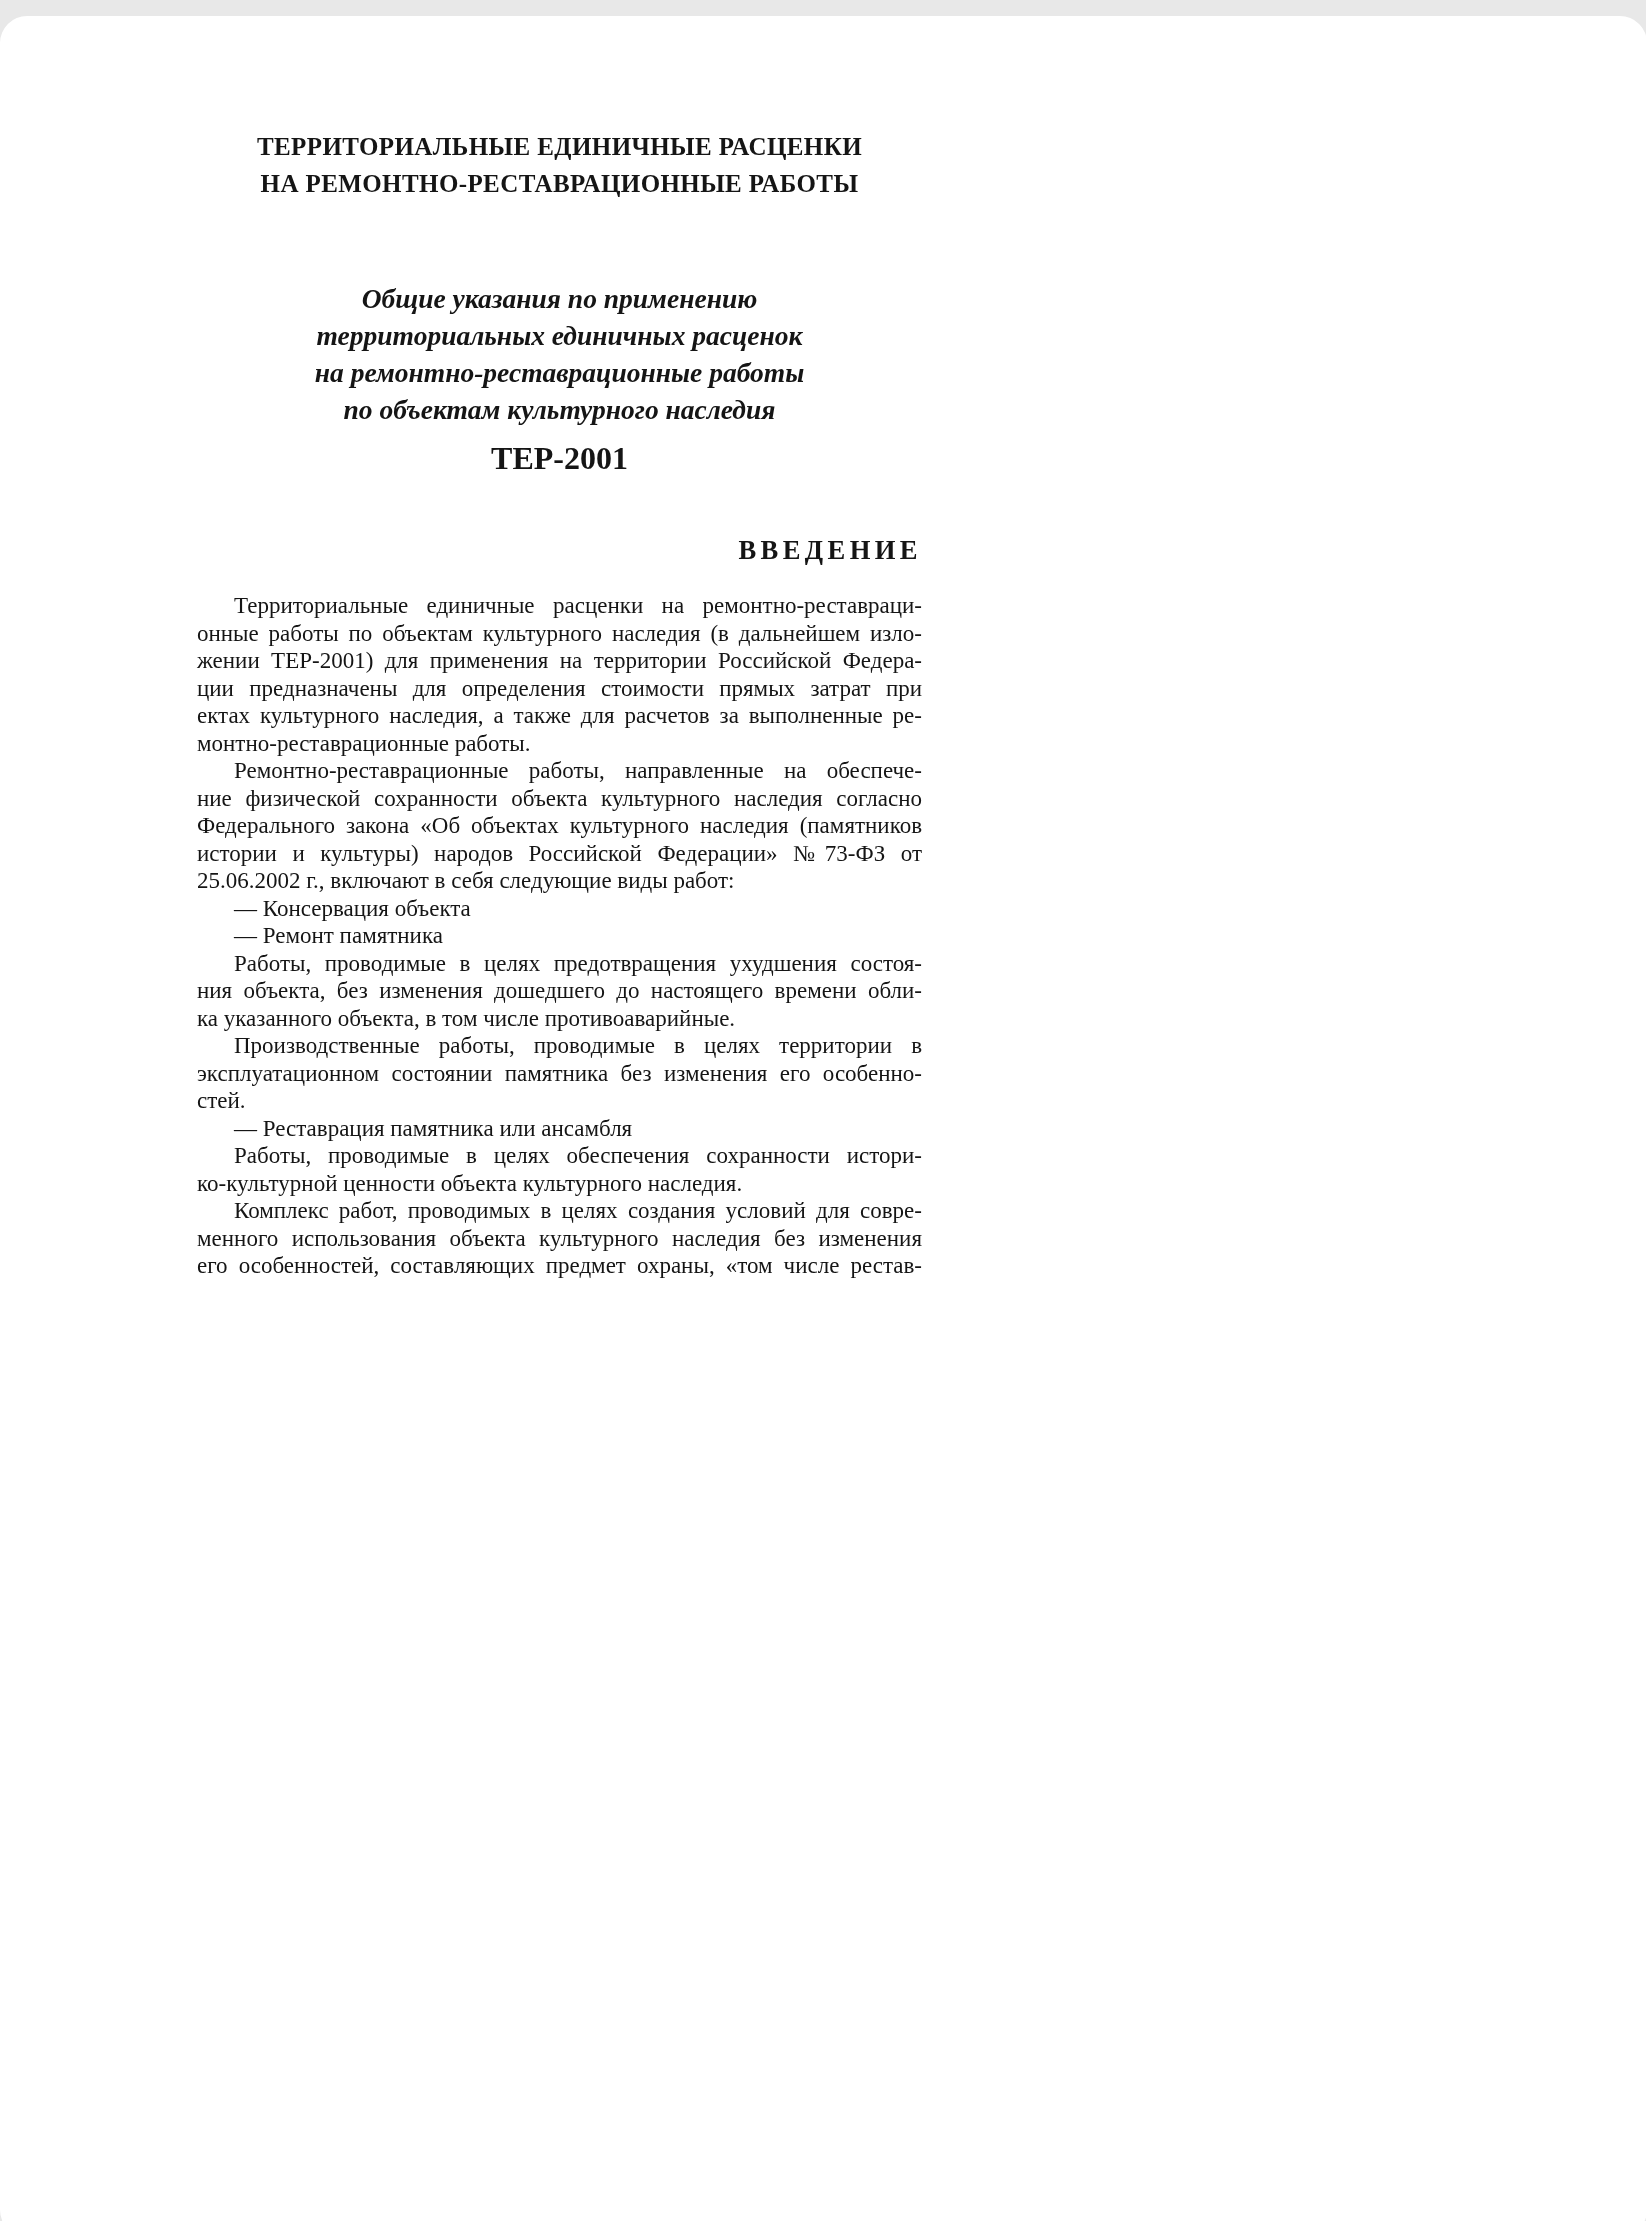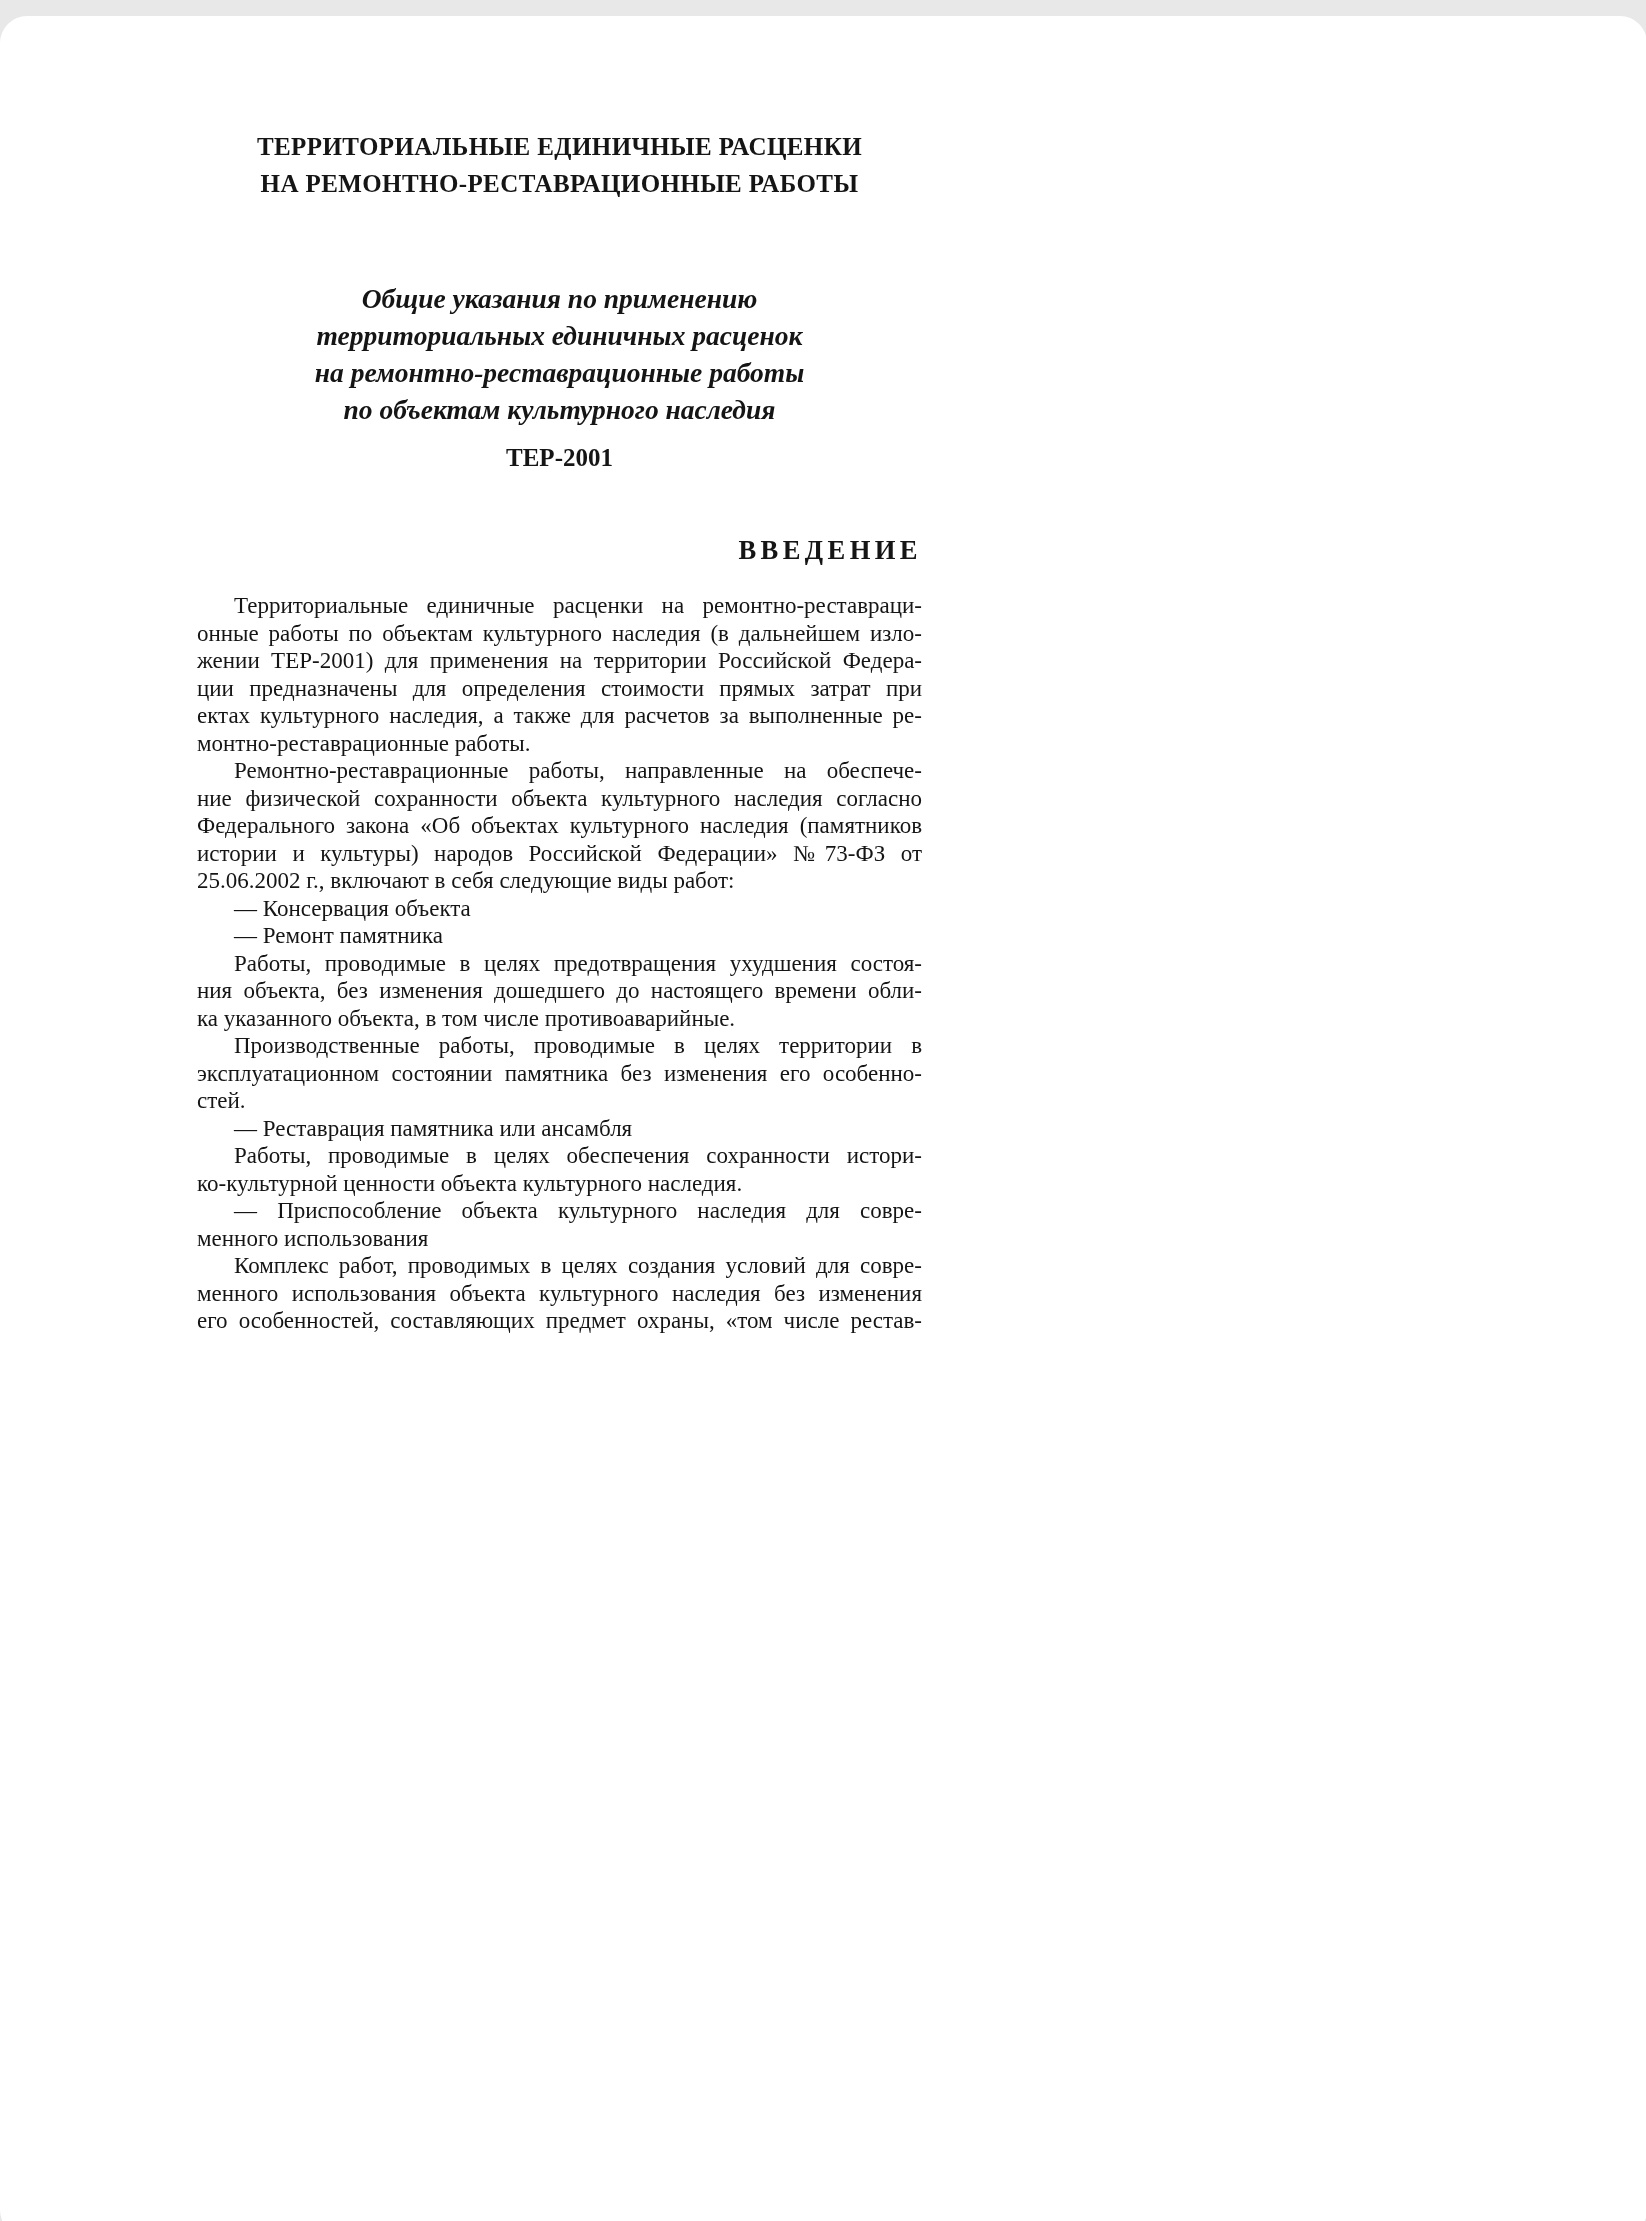--- a/index.html
+++ b/index.html
@@ -35,21 +35,21 @@
     text-align: center;
     font-weight: bold;
     font-style: italic;
     font-size: 27.5px;
     line-height: 37px;
   }
   .doc-code {
     margin-top: 14px;
     text-align: center;
     font-weight: bold;
-    font-size: 25px;
+    font-size: 32px;
     line-height: 32px;
   }
   .section-heading {
     margin-top: 59px;
     text-align: right;
     font-weight: bold;
     font-size: 26.6px;
     line-height: 34px;
     letter-spacing: 4.4px;
   }
@@ -122,24 +122,20 @@
           <div class="line last">стей.</div>
         </div>
         <div class="paragraph">
           <div class="line indent last">—  Реставрация памятника или ансамбля</div>
         </div>
         <div class="paragraph">
           <div class="line indent">Работы, проводимые в целях обеспечения сохранности истори-</div>
           <div class="line last">ко-культурной ценности объекта культурного наследия.</div>
         </div>
         <div class="paragraph">
-          <div class="line indent">—  Приспособление объекта культурного наследия для совре-</div>
-          <div class="line last">менного использования</div>
-        </div>
-        <div class="paragraph">
           <div class="line indent">Комплекс работ, проводимых в целях создания условий для совре-</div>
           <div class="line">менного использования объекта культурного наследия без изменения</div>
           <div class="line">его особенностей, составляющих предмет охраны, «том числе рестав-</div>
         </div>
       </div>
 
   </div>
 </div>
 
 

